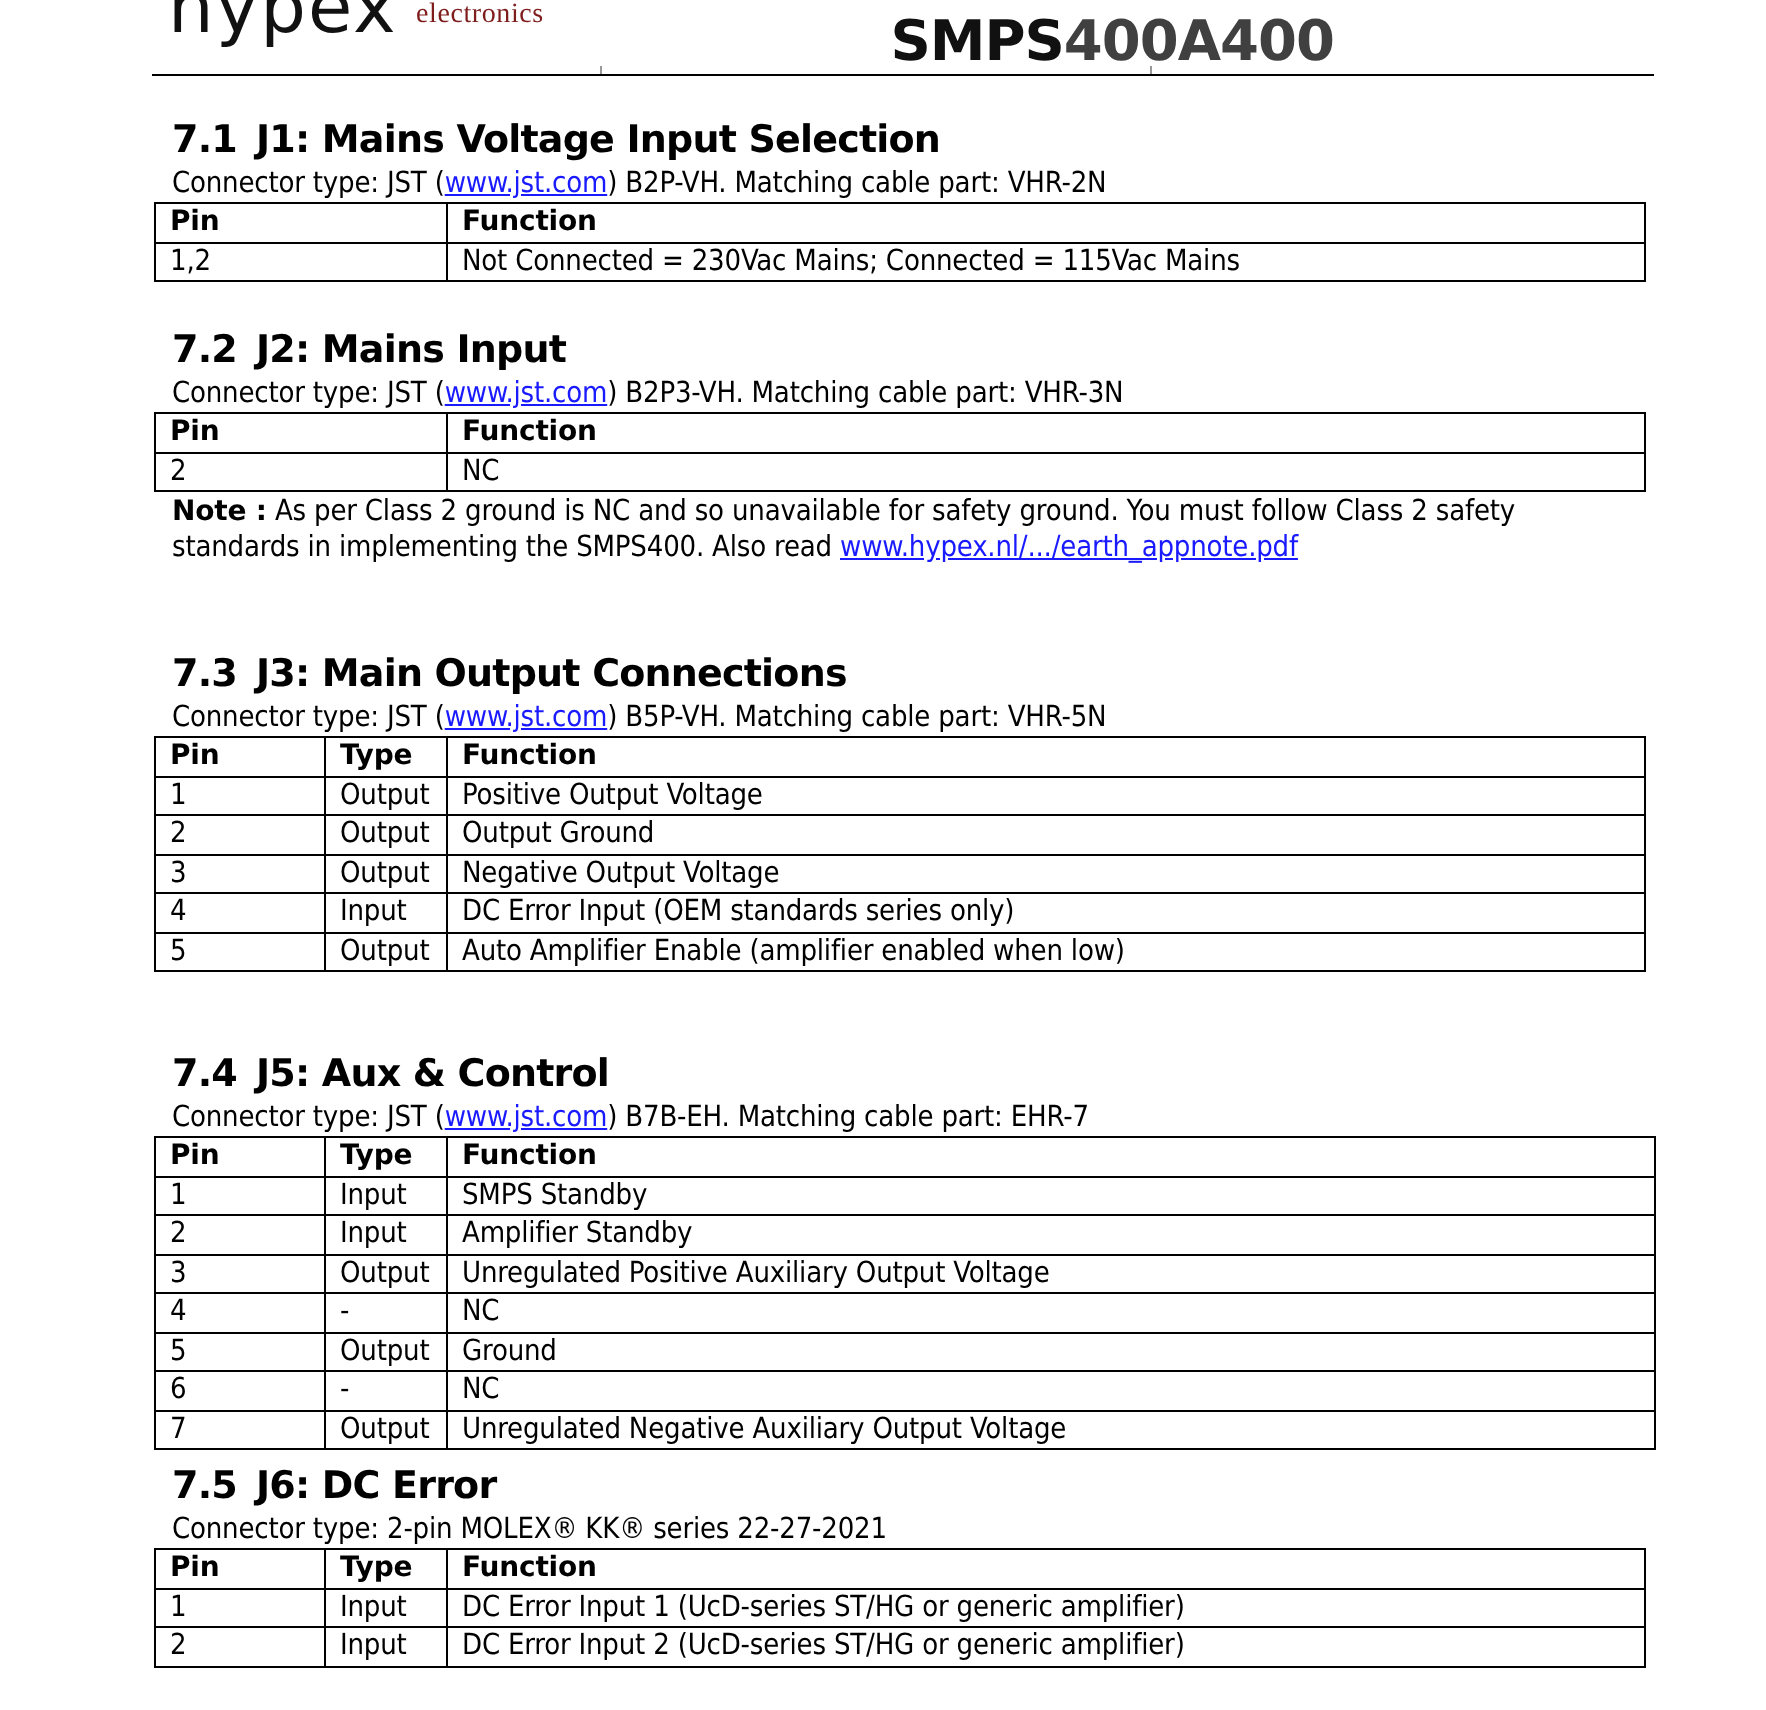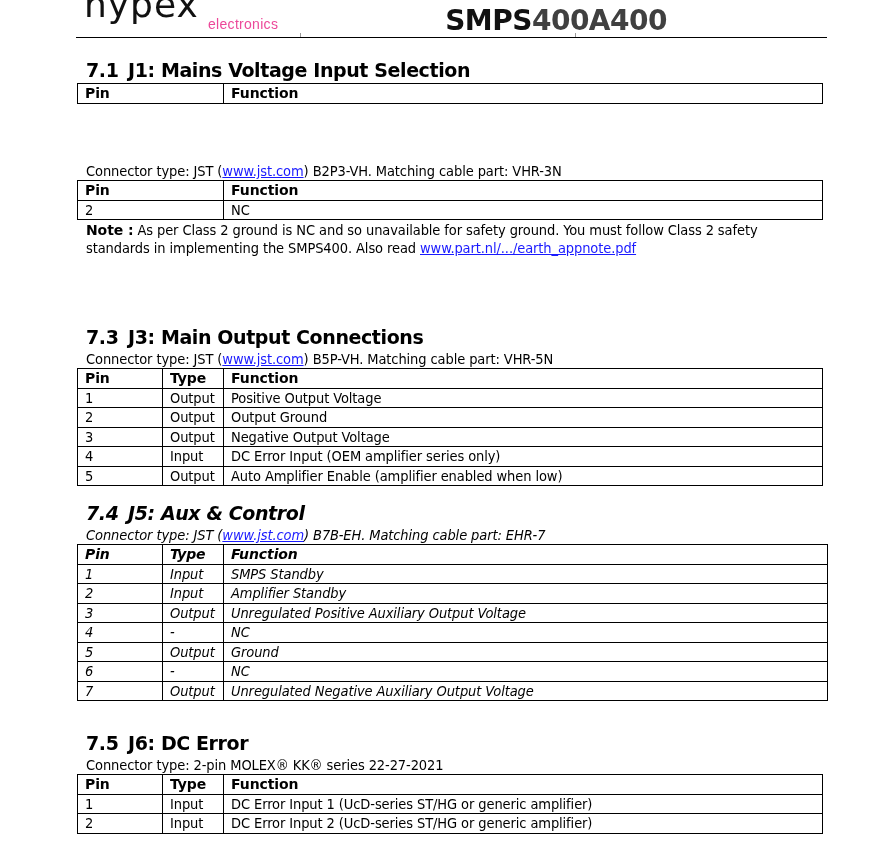--- a/index.html
+++ b/index.html
@@ -1,21 +1,21 @@
 <!DOCTYPE html>
 <html><head>
 <meta charset="utf-8">
 <style>
   * { margin: 0; padding: 0; box-sizing: border-box; }
   html, body { width: 883px; height: 855px; background: #ffffff; overflow: hidden; }
   body { position: relative; font-family: "DejaVu Sans Condensed", "DejaVu Sans", sans-serif; color: #000; }
 
   .header { position: absolute; left: 0; top: 0; width: 735px; height: 40px; }
   .logo { position: absolute; left: 84px; top: -16px; font-family: "DejaVu Sans", sans-serif; font-size: 36px; letter-spacing: 1px; color: #111; font-weight: normal; }
-  .logo-sub { position: absolute; left: 208px; top: 16px; font-family: Liberation Sans, sans-serif; font-size: 14px; color: #ec4899; letter-spacing: 0.3px; }
+  .logo-sub { position: absolute; left: 208px; top: 0; font-family: Liberation Serif, serif; font-size: 14px; color: #7f1d1d; letter-spacing: 0.3px; }
   .product { position: absolute; right: 68px; top: 4px; font-family: "DejaVu Sans", sans-serif; font-weight: bold; font-size: 28px; letter-spacing: -0.5px; }
   .product .p1 { color: #111; }
   .product .p2 { color: #404040; }
   .rule { position: absolute; left: 76px; top: 37px; width: 751px; height: 1px; background: #000; }
   .tick { position: absolute; top: 33px; width: 1px; height: 4px; background: #999; }
 
   .section { position: absolute; left: 86px; }
   .section h2 { font-family: "DejaVu Sans", sans-serif; font-weight: bold; font-size: 19px; letter-spacing: -0.4px; height: 26px; line-height: 26px; }
   .section h2 .num { display: inline-block; width: 42px; }
   .conn { font-size: 14.5px; line-height: 18px; height: 18px; letter-spacing: -0.1px; }
@@ -35,45 +35,51 @@
   <div class="logo">hypex</div>
   <div class="logo-sub">electronics</div>
   <div class="product"><span class="p1">SMPS</span><span class="p2">400A400</span></div>
   <div class="tick" style="left:300px"></div>
   <div class="tick" style="left:575px"></div>
   <div class="rule"></div>
 </div>
 
 <div class="section" style="top:57px;">
   <h2><span class="num">7.1</span><span>J1: Mains Voltage Input Selection</span></h2>
+  <div class="conn"><span>Connector type: JST (</span><a>www.jst.com</a><span>) B2P-VH. Matching cable part: VHR-2N</span></div>
   <table style="width:746px;">
     <tbody>
         <tr>
       <th style="width:146px">Pin</th>
       <th>Function</th>
     </tr>
+    <tr>
+      <td>1,2</td>
+      <td>Not Connected = 230Vac Mains; Connected = 115Vac Mains</td>
+    </tr>
   </tbody>
     </table>
 </div>
 
 <div class="section" style="top:162px;">
+  <h2><span class="num">7.2</span><span>J2: Mains Input</span></h2>
   <div class="conn"><span>Connector type: JST (</span><a>www.jst.com</a><span>) B2P3-VH. Matching cable part: VHR-3N</span></div>
   <table style="width:746px;">
     <tbody>
         <tr>
       <th style="width:146px">Pin</th>
       <th>Function</th>
     </tr>
     <tr>
       <td>2</td>
       <td>NC</td>
     </tr>
   </tbody>
     </table>
-  <div class="note" style="width:720px;"><b>Note :</b><span> As per Class 2 ground is NC and so unavailable for safety ground. You must follow Class 2 safety standards in implementing the SMPS400. Also read </span><a>www.part.nl/.../earth_appnote.pdf</a></div>
+  <div class="note" style="width:720px;"><b>Note :</b><span> As per Class 2 ground is NC and so unavailable for safety ground. You must follow Class 2 safety standards in implementing the SMPS400. Also read </span><a>www.hypex.nl/.../earth_appnote.pdf</a></div>
 </div>
 
 <div class="section" style="top:324px;">
   <h2><span class="num">7.3</span><span>J3: Main Output Connections</span></h2>
   <div class="conn"><span>Connector type: JST (</span><a>www.jst.com</a><span>) B5P-VH. Matching cable part: VHR-5N</span></div>
   <table style="width:746px;">
     <tbody>
         <tr>
       <th style="width:85px">Pin</th>
       <th style="width:61px">Type</th>
@@ -90,32 +96,32 @@
           <td>Output Ground</td>
         </tr>
     <tr>
           <td>3</td>
           <td>Output</td>
           <td>Negative Output Voltage</td>
         </tr>
     <tr>
           <td>4</td>
           <td>Input</td>
-          <td>DC Error Input (OEM amplifier series only)</td>
+          <td>DC Error Input (OEM standards series only)</td>
         </tr>
     <tr>
           <td>5</td>
           <td>Output</td>
           <td>Auto Amplifier Enable (amplifier enabled when low)</td>
         </tr>
   </tbody>
     </table>
 </div>
 
-<div class="section" style="top:500px;font-style:italic;">
+<div class="section" style="top:524px;">
   <h2><span class="num">7.4</span><span>J5: Aux &amp; Control</span></h2>
   <div class="conn"><span>Connector type: JST (</span><a>www.jst.com</a><span>)  B7B-EH. Matching cable part: EHR-7</span></div>
   <table style="width:751px;">
     <tbody>
         <tr>
       <th style="width:85px">Pin</th>
       <th style="width:61px">Type</th>
       <th>Function</th>
     </tr>
     <tr>

